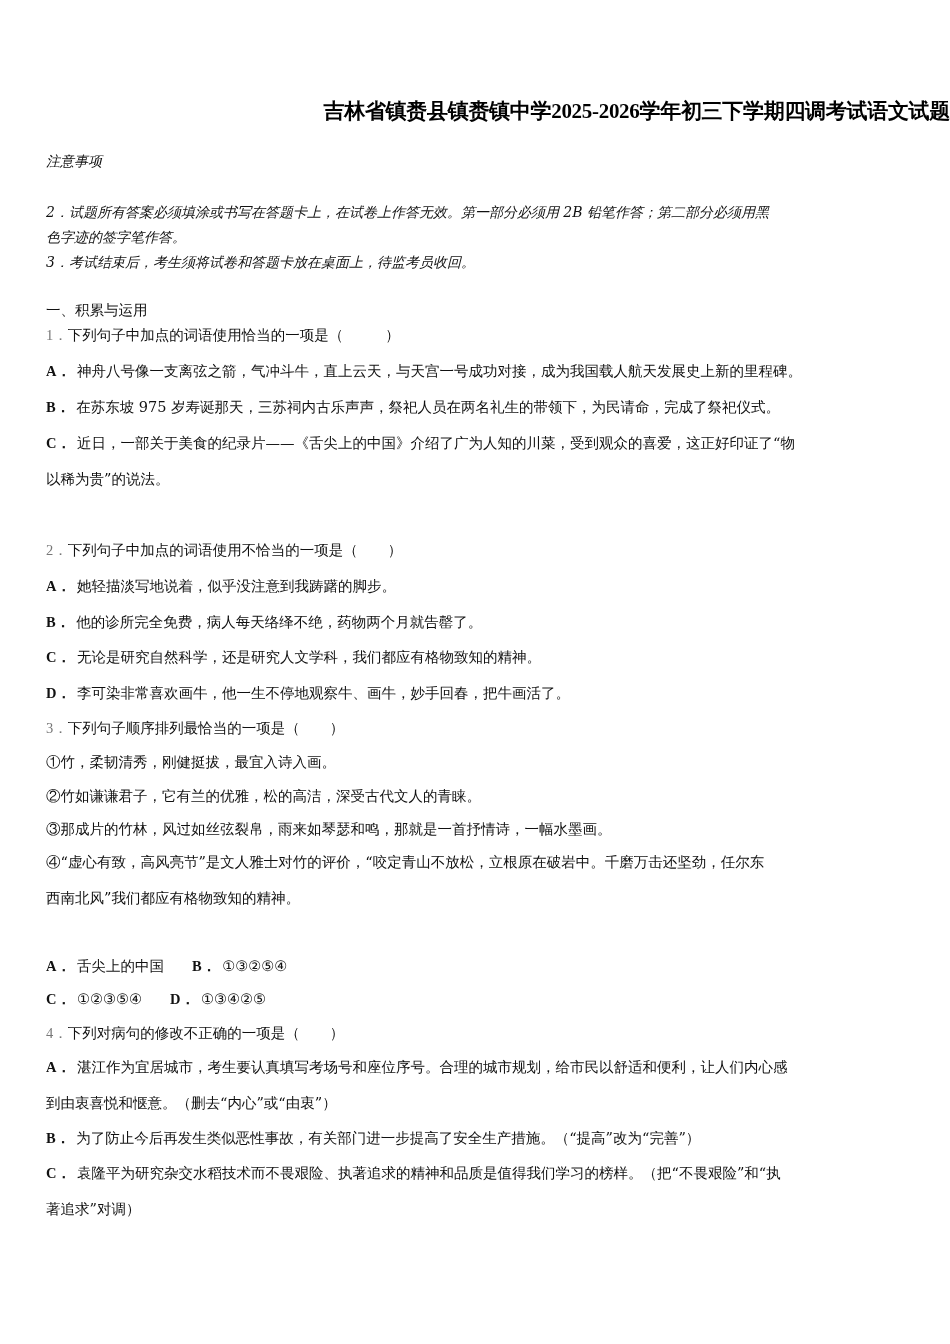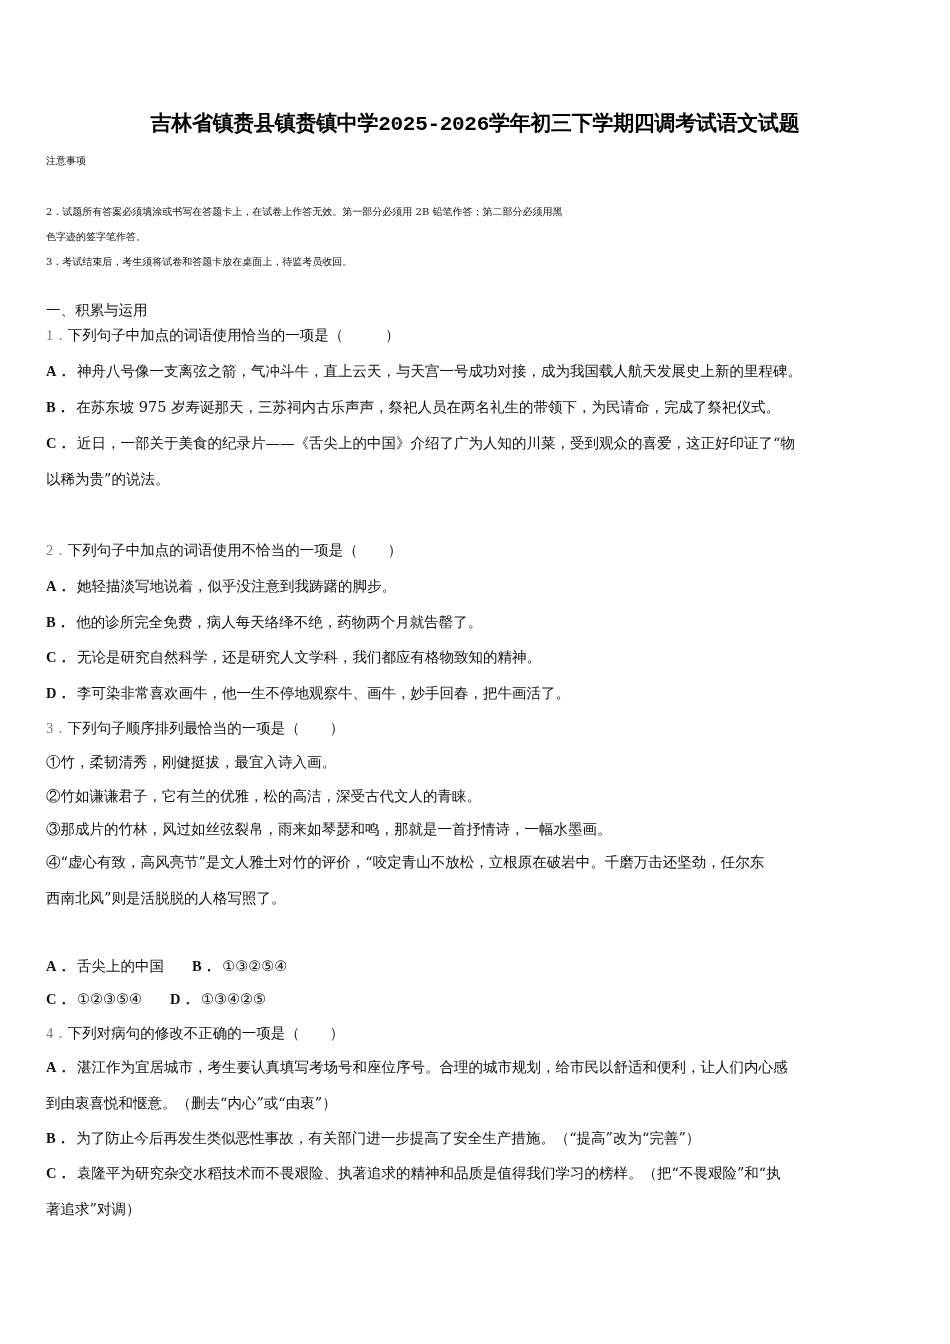--- a/index.html
+++ b/index.html
@@ -16,41 +16,41 @@
       font-family: "DejaVu Serif", "Liberation Serif", serif;
     }
     .page {
       position: absolute;
       left: 0; top: 0;
       width: 950px;
       height: 1344px;
     }
     .title {
       position: absolute;
-      top: 110px;
+      top: 96px;
       left: 0;
       width: 950px;
-      text-align: center;
-      font-family: Liberation Mono, monospace;
+      text-align: right;
+      font-family: Liberation Serif, serif;
       font-weight: bold;
       font-size: 21px;
       letter-spacing: -0.3px;
       color: #000;
       line-height: 30px;
     }
     .line {
       position: absolute;
       left: 46px;
       width: 862px;
       font-size: 14.5px;
       line-height: 20px;
       white-space: nowrap;
       color: #111;
     }
-    .notice { font-family: "DejaVu Serif", "Liberation Serif", serif; font-size: 10px; }
+    .notice { font-family: "DejaVu Serif", "Liberation Serif", serif; font-size: 14px; font-style: italic; }
     .qnum {
       color: #777;
       font-family: "Liberation Serif", "DejaVu Serif", serif;
     }
     .opt {
       font-weight: bold;
       font-family: "Liberation Serif", "DejaVu Serif", serif;
       margin-right: 6px;
     }
     .gap { display: inline-block; width: 28px; }
@@ -100,21 +100,21 @@
     <span class="opt">D．</span><span>李可染非常喜欢画牛，他一生不停地观察牛、画牛，妙手回春，把牛画活了。</span>
   </div>
 
   <div class="line" style="top:718px">
     <span class="qnum">3．</span><span>下列句子顺序排列最恰当的一项是（</span><span class="blank" style="width:30px"></span><span>）</span>
   </div>
   <div class="line" style="top:752px">①竹，柔韧清秀，刚健挺拔，最宜入诗入画。</div>
   <div class="line" style="top:786px">②竹如谦谦君子，它有兰的优雅，松的高洁，深受古代文人的青睐。</div>
   <div class="line" style="top:819px">③那成片的竹林，风过如丝弦裂帛，雨来如琴瑟和鸣，那就是一首抒情诗，一幅水墨画。</div>
   <div class="line" style="top:852px">④“虚心有致，高风亮节”是文人雅士对竹的评价，“咬定青山不放松，立根原在破岩中。千磨万击还坚劲，任尔东</div>
-  <div class="line" style="top:888px">西南北风”则是活脱脱的人格写照了。</div>
+  <div class="line" style="top:888px">西南北风”我们都应有格物致知的精神。</div>
   <div class="line" style="top:956px">
     <span class="opt">A．</span><span>舌尖上的中国</span><span class="gap"></span><span class="opt">B．</span><span>①③②⑤④</span>
   </div>
   <div class="line" style="top:989px">
     <span class="opt">C．</span><span>①②③⑤④</span><span class="gap"></span><span class="opt">D．</span><span>①③④②⑤</span>
   </div>
 
   <div class="line" style="top:1023px">
     <span class="qnum">4．</span><span>下列对病句的修改不正确的一项是（</span><span class="blank" style="width:30px"></span><span>）</span>
   </div>

